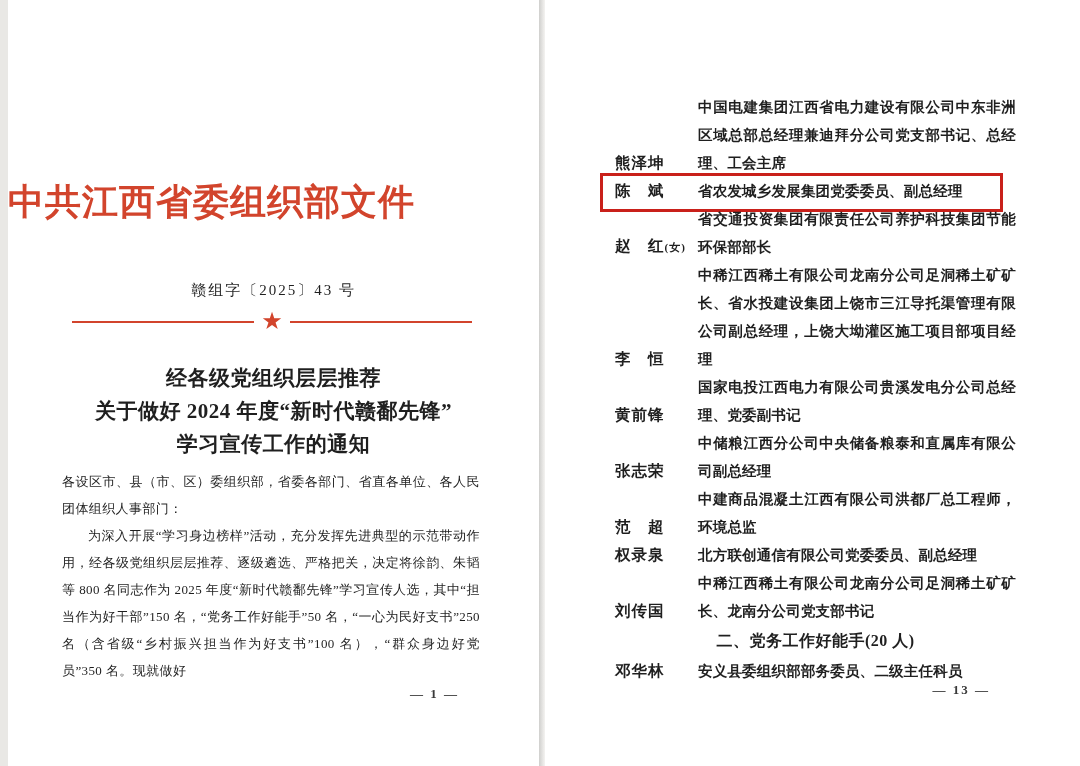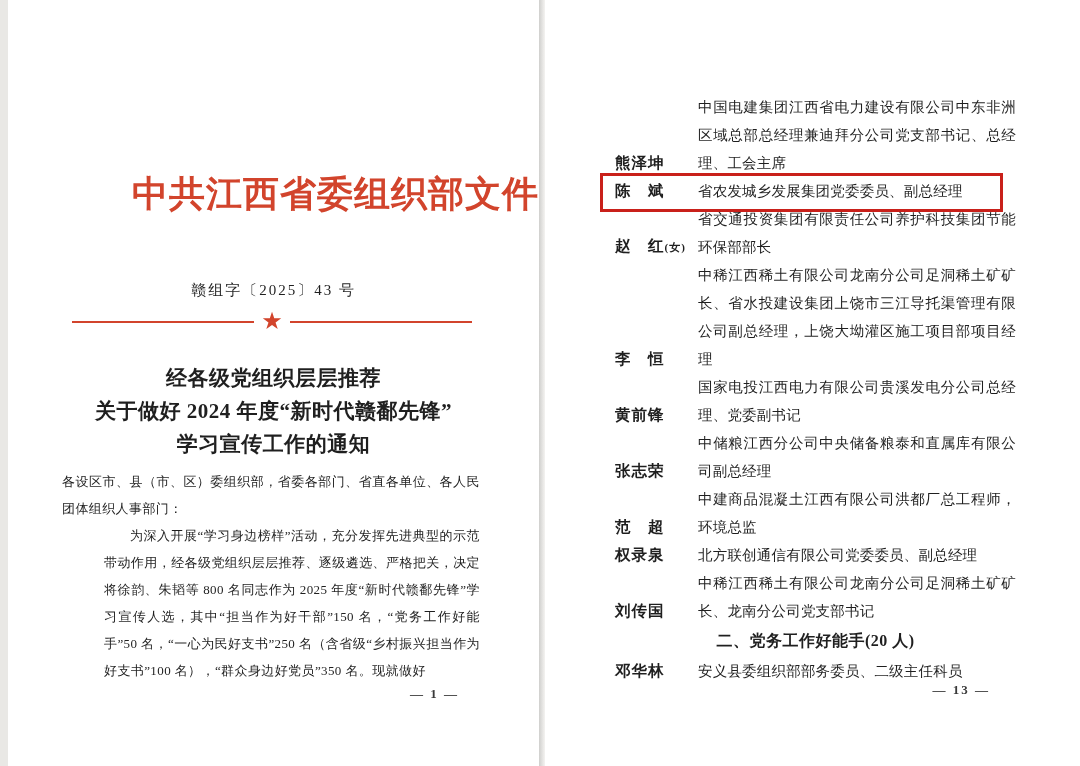--- a/index.html
+++ b/index.html
@@ -16,22 +16,22 @@
   }
   .page-left{left:8px;width:531px;}
   .page-right{left:545px;width:535px;}
   .divider{
     position:absolute;left:539px;top:0;width:6px;height:766px;
     background:linear-gradient(90deg,#cfcfcd,#e6e5e3 60%,#f4f3f1);
   }
 
   
   .org-header{
-    position:absolute;top:172px;left:0;right:0;
-    text-align:right;
+    position:absolute;top:180px;left:0;right:0;
+    text-align:left;
     font-size:36px;font-weight:bold;
     color:#d2442c;
     letter-spacing:1px;
     line-height:44px;
     white-space:nowrap;
   }
   .doc-number{
     position:absolute;top:281px;left:0;right:0;
     text-align:center;
     font-size:15px;font-weight:normal;
@@ -53,21 +53,21 @@
     font-size:21px;font-weight:bold;
     line-height:33px;letter-spacing:0.5px;
   }
   .left-body{
     position:absolute;top:468px;left:54px;width:418px;
     font-size:13px;font-weight:normal;
     line-height:27px;letter-spacing:0.4px;
     text-align:justify;
   }
   .left-body p{margin:0;}
-  .left-body .indent{text-indent:2em;margin-left:42px;}
+  .left-body .indent{text-indent:2em;}
   .page-num{
     position:absolute;
     font-size:13px;color:#3a3a3a;
     letter-spacing:2px;font-weight:bold;
     white-space:nowrap;
   }
   .page-num-left{top:686px;right:80px;}
   .page-num-right{top:682px;right:90px;}
 
   
@@ -80,21 +80,21 @@
     line-height:28px;
   }
   .entry .name{
     flex:0 0 83px;
     font-size:15.5px;font-weight:bold;
     white-space:pre;letter-spacing:1px;
   }
   .entry .suffix{font-size:11px;font-weight:bold;}
   .entry .desc{
     flex:1;
-    font-size:14.5px;font-weight:normal;
+    font-size:14.5px;font-weight:bold;
     text-align:justify;
     letter-spacing:0.2px;
   }
   .red-box{
     position:absolute;left:-15px;top:-4px;
     width:397px;height:33px;
     border:3px solid #c9201a;
     pointer-events:none;
   }
   .section-heading{

